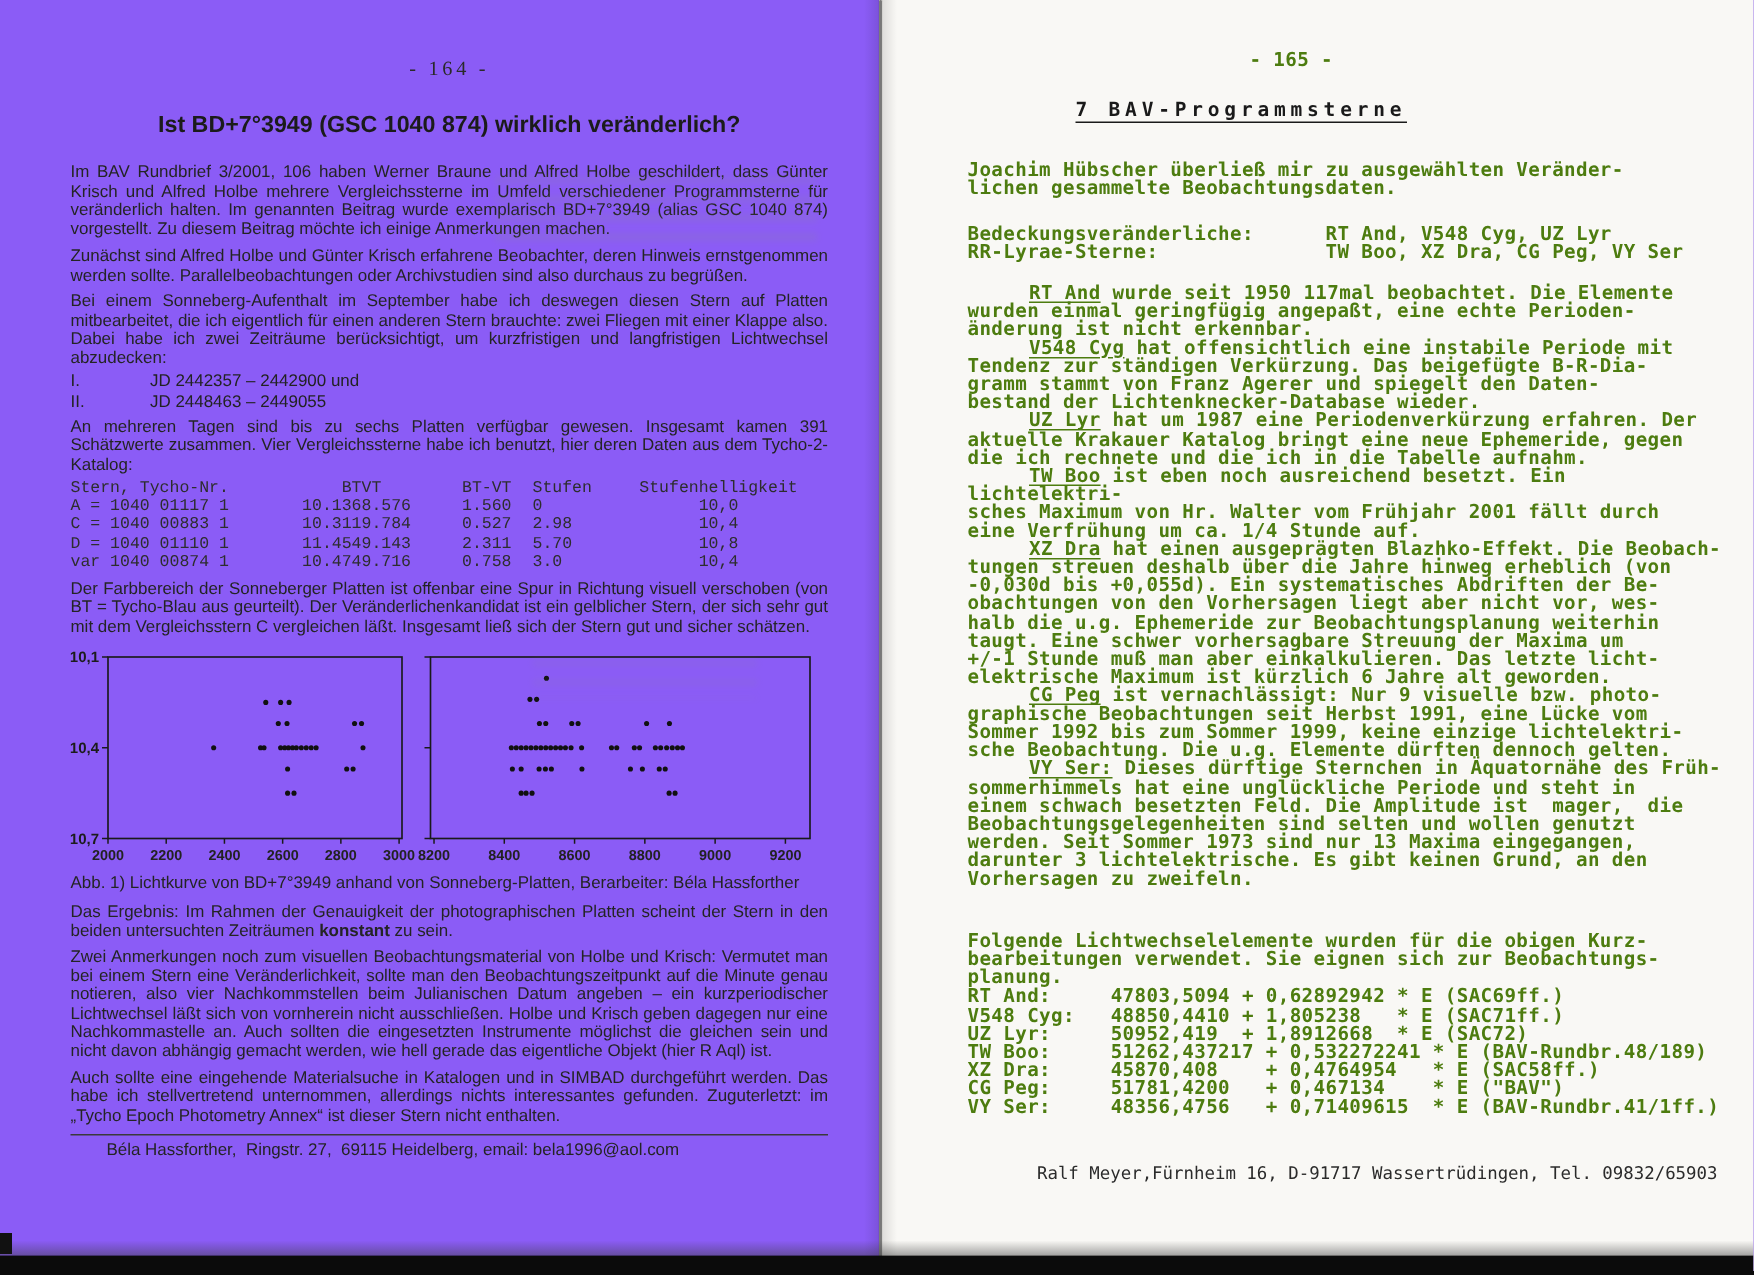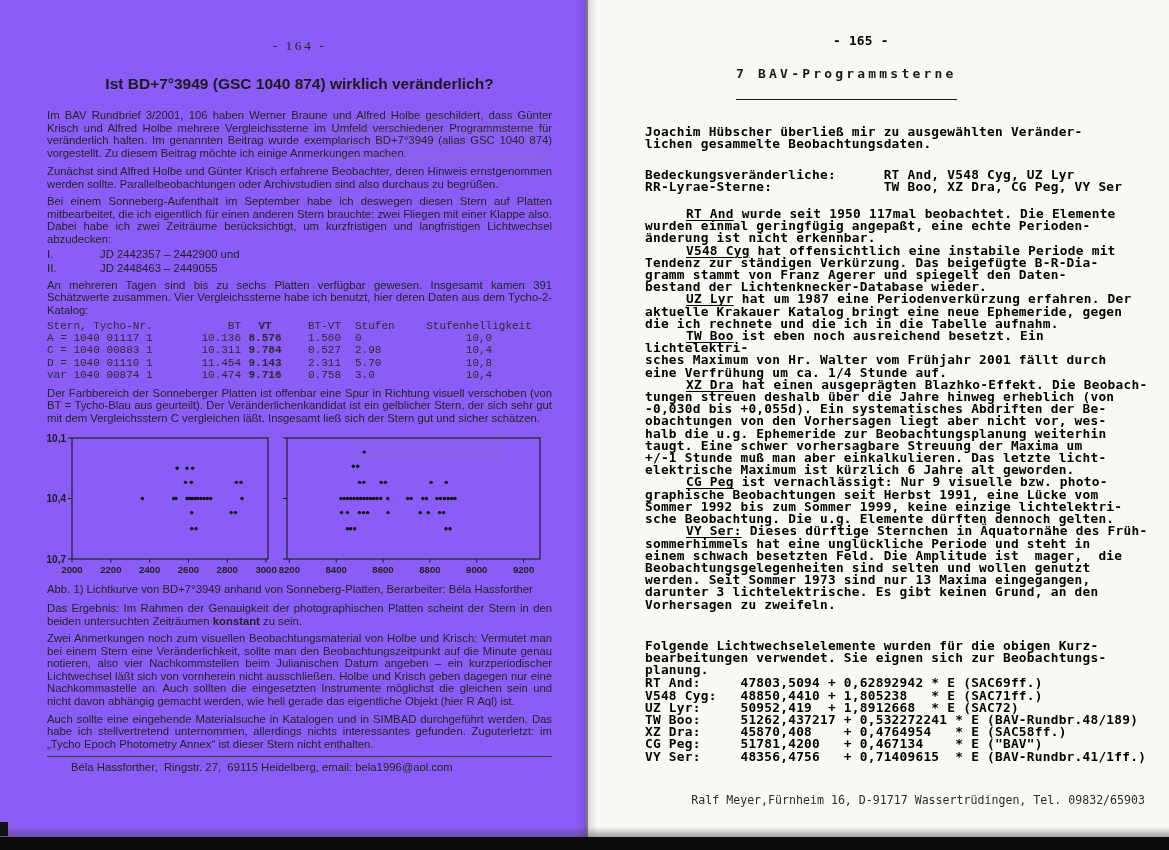--- a/index.html
+++ b/index.html
@@ -20,32 +20,32 @@
   .lp-title{margin-top:21px;text-align:center;font-weight:bold;font-size:15.5px;color:#1b1b1b;}
   .lp-par{font-size:11.3px;line-height:12.55px;text-align:justify;color:#242424;}
   .p1{margin-top:16px;} .p2{margin-top:6px;} .p3{margin-top:5px;}
   .p4{margin-top:4px;} .p5{margin-top:5px;}
   .p6{margin-top:7px;} .p7{margin-top:5px;} .p8{margin-top:5px;}
   .jd-list{margin-top:3px;font-size:11.3px;line-height:13.2px;}
   .jd-row .jd-label{display:inline-block;width:53px;}
   .ctable{margin-top:3px;font-family:"Liberation Mono",monospace;font-size:11px;line-height:12.4px;color:#2d2d2d;}
   .trow{white-space:nowrap;}
   .tc{display:inline-block;}
-  .c0{width:142px;} .c1{width:52px;text-align:right;} .c2{width:48px;text-align:center;font-weight:bold;}
+  .c0{width:142px;} .c1{width:52px;text-align:right;} .c2{width:48px;text-align:left;}
   .c3{width:52px;text-align:right;} .c4{width:60px;text-align:left;padding-left:14px;}
   .c5{width:128px;text-align:center;}
   .chart-wrap{margin-top:6px;position:relative;width:505px;height:150px;}
   .lp-caption{margin-top:3px;font-size:11.3px;color:#242424;}
   .lp-footer-rule{margin-top:6px;border-top:1.2px solid #3a3a3a;width:505px;}
   .lp-footer{margin-top:4px;font-size:11.3px;white-space:pre-wrap;color:#242424;padding-left:24px;}
   
   .rp-pageno{margin-top:35px;margin-left:188px;font-weight:700;font-size:13px;letter-spacing:2.2px;color:#1a1a1a;}
-  .rp-heading{margin-top:19px;margin-left:91px;display:inline-block;font-weight:700;font-size:13px;
-    letter-spacing:3.2px;border-bottom:1.6px solid #1a1a1a;padding-bottom:18px;color:#1a1a1a;}
-  .rp-par{font-size:12.8px;line-height:12.2px;letter-spacing:0.25px;white-space:pre-wrap;font-weight:700;color:#000000;}
+  .rp-heading{margin-top:19px;margin-left:72px;display:inline-block;font-weight:700;font-size:13px;
+    letter-spacing:3.2px;border-bottom:1.6px solid #1a1a1a;padding-bottom:0;color:#1a1a1a;}
+  .rp-par{font-size:12.8px;line-height:12.2px;letter-spacing:0.25px;white-space:pre-wrap;font-weight:700;color:#4d7c0f;}
   .rp-intro{margin-top:26px;}
   .rp-classes{margin-top:18px;}
   .rp-stars{margin-top:15px;}
   .star-name{text-decoration:underline;text-underline-offset:2px;text-decoration-thickness:1.3px;padding-left:41px;}
   .rp-closing{margin-top:29px;}
   .rp-elements{margin-top:1px;}
   .rp-footer{margin-top:30px;font-size:11.6px;font-weight:400;letter-spacing:0px;
     text-align:right;width:500px;color:#2b2b2b;white-space:pre;}
   
   .gutter-shade{position:absolute;left:576px;top:0;width:22px;height:838px;

